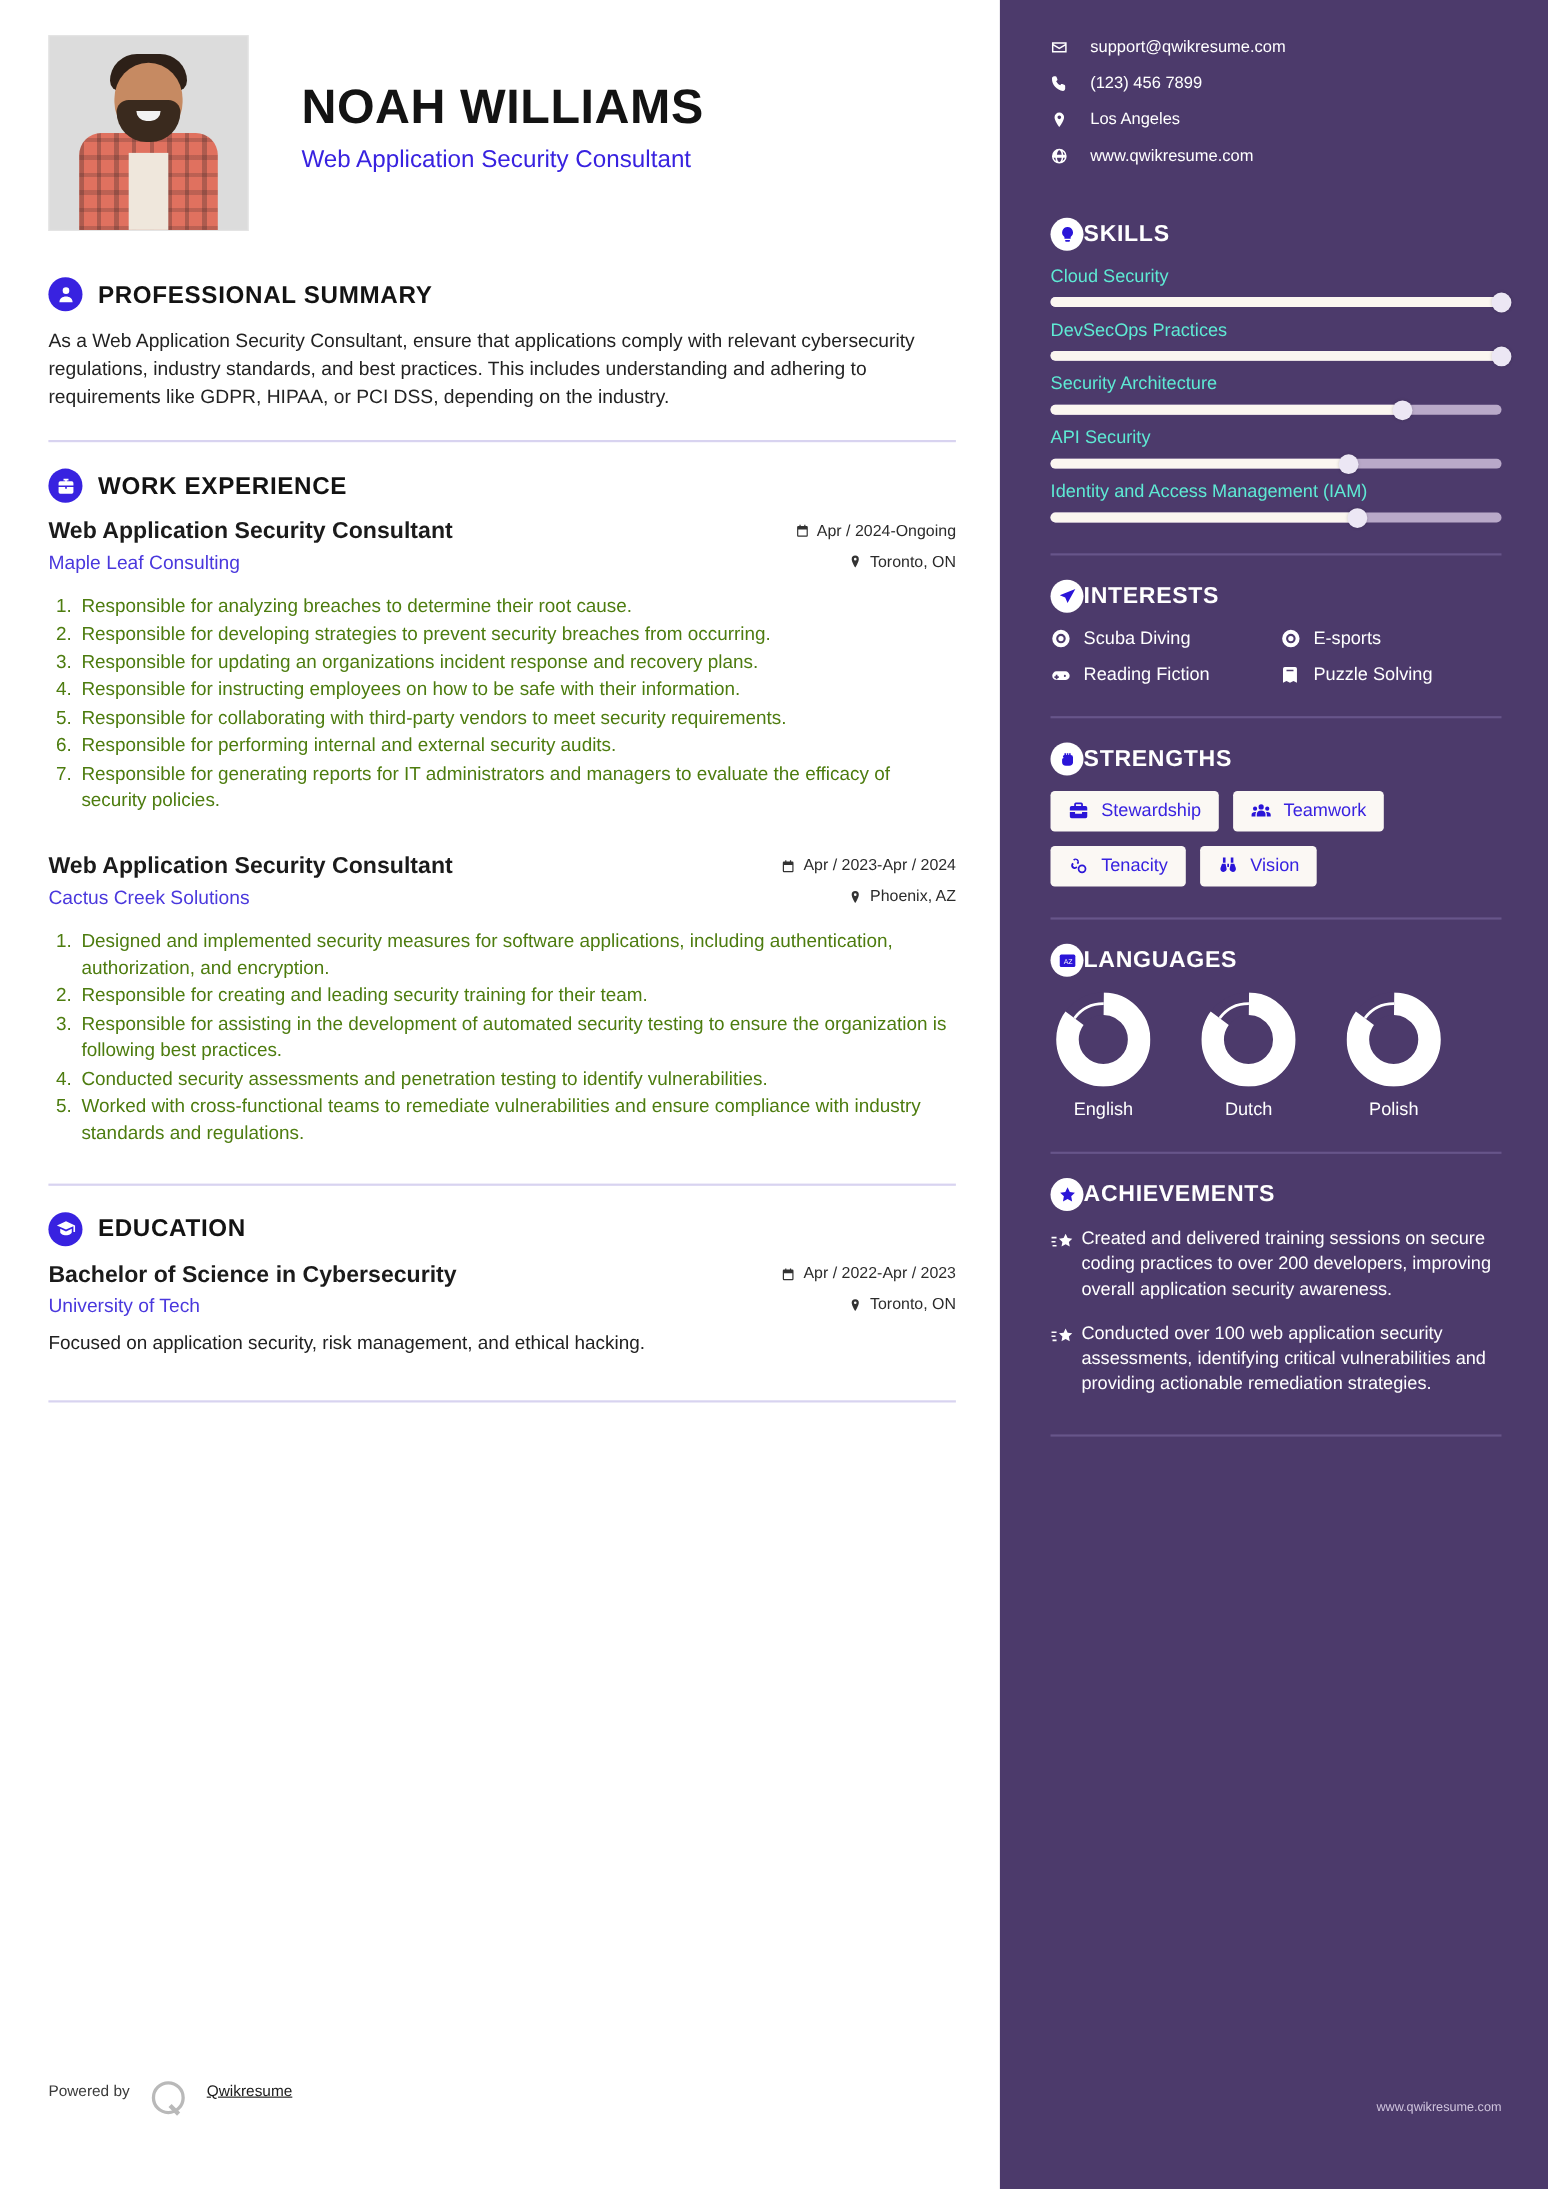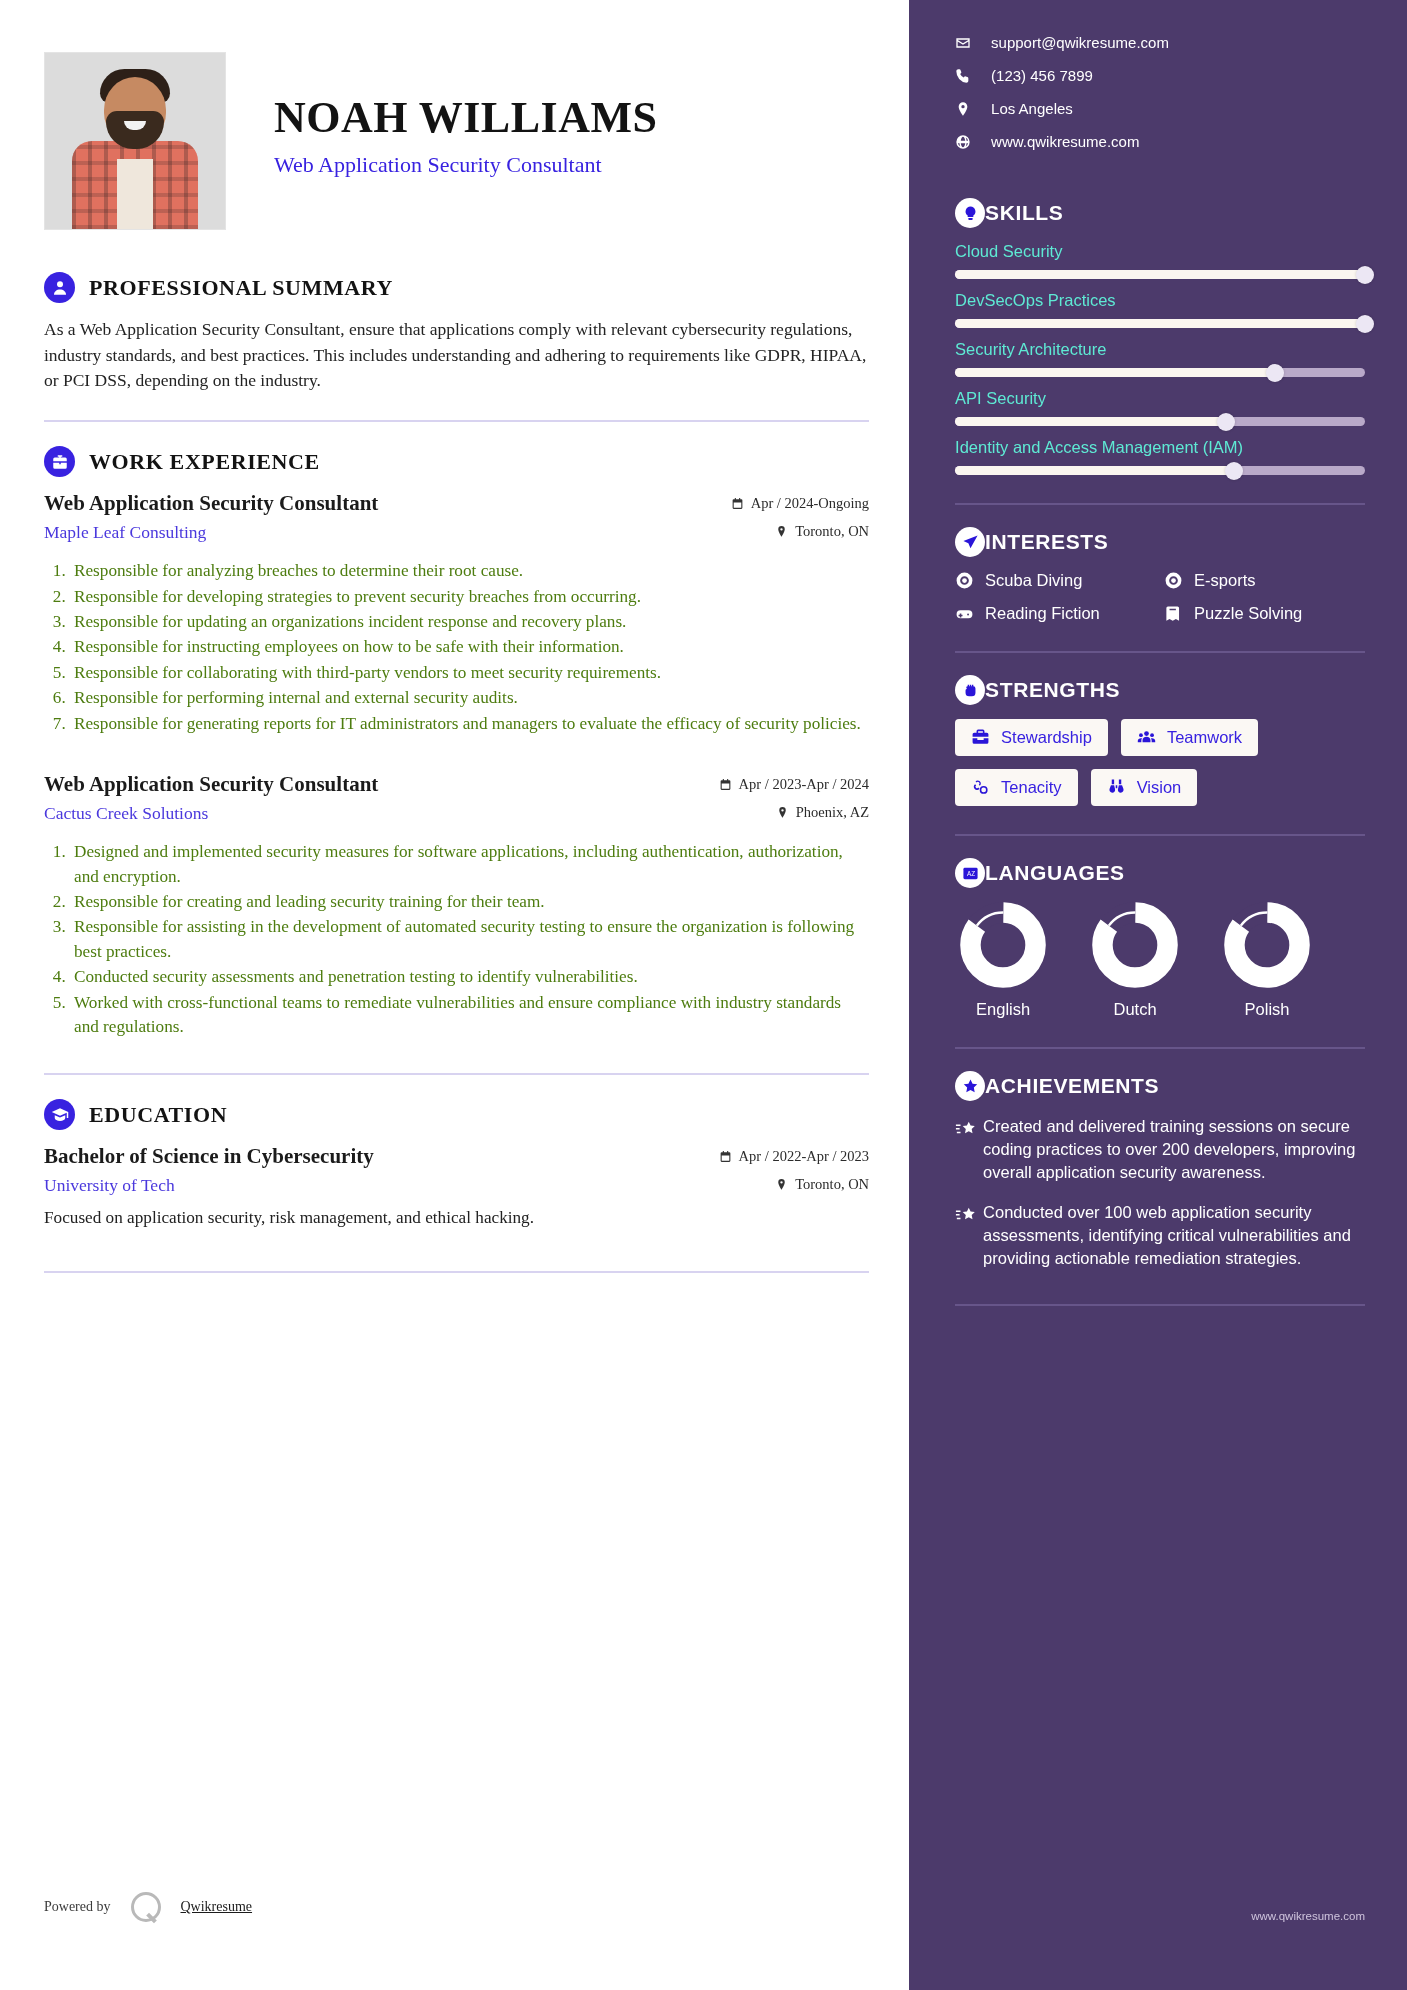--- a/index.html
+++ b/index.html
@@ -6,21 +6,21 @@
   html,body { width:1407px; height:1990px; }
   body {
     font-family:"Liberation Sans", sans-serif;
     background:#ffffff;
     color:#1b1b1b;
     -webkit-font-smoothing:antialiased;
   }
   .page { position:relative; width:1407px; height:1990px; display:flex; background:#fff; }
 
   
-  .left { width:1020px; padding:52px 40px 0 44px; position:relative;font-family:Liberation Serif, serif; }
+  .left { width:1020px; padding:32px 40px 0 44px; position:relative; }
 
   .header { display:flex; align-items:flex-start; gap:0; margin-bottom:42px; }
   .photo {
     width:182px; height:178px; flex:0 0 182px;
     background:#dcdcdc; border:1px solid #e4e4e4;
     position:relative; overflow:hidden;
   }
   .ph-head { position:absolute; left:50%; top:24px; transform:translateX(-50%); width:62px; height:66px; background:#c68a62; border-radius:50% 50% 46% 46%; }
   .ph-hair { position:absolute; left:50%; top:16px; transform:translateX(-50%); width:70px; height:34px; background:#2d2018; border-radius:36px 36px 14px 14px; }
   .ph-beard { position:absolute; left:50%; top:58px; transform:translateX(-50%); width:58px; height:38px; background:#3a2a1e; border-radius:12px 12px 30px 30px; }
@@ -51,21 +51,21 @@
   .job-meta { font-size:14.5px; color:#2b2b2b; white-space:nowrap; display:flex; align-items:center; gap:7px; }
   .job-meta svg { width:13px; height:13px; fill:#333; }
   .job-row2 { display:flex; justify-content:space-between; align-items:baseline; margin-top:6px; }
   .job-company { font-size:17.5px; color:#4a38dd; }
 
   ol.bullets { margin:16px 0 0 26px; font-size:17.2px; line-height:1.42; color:#4d7c0f; }
   ol.bullets li { margin-bottom:1px; padding-left:4px; }
 
   .edu-desc { font-size:17.2px; line-height:1.44; color:#212121; margin-top:10px; }
 
-  .footer { position:absolute; left:44px; bottom:68px; display:flex; align-items:center; gap:20px; }
+  .footer { position:absolute; left:44px; bottom:68px; display:flex; gap:20px; }
   .footer-txt { font-size:14px; color:#3b3b3b; }
   .qlogo { width:30px; height:30px; border-radius:50%; border:3px solid #b9b9b9; position:relative; }
   .qlogo:after { content:""; position:absolute; right:1px; bottom:-1px; width:11px; height:4px; background:#b9b9b9; transform:rotate(45deg); }
   .qname { font-size:14px; color:#1b1b1b; text-decoration:underline; }
 
   
   .right { width:553px; background:#4c3a6b; color:#fff; padding:34px 42px 0 46px; position:relative; }
 
   .contact-item { display:flex; align-items:center; gap:20px; margin-bottom:16px; font-size:15px; }
   .contact-item svg { width:16px; height:16px; fill:#fff; flex:0 0 16px; }

